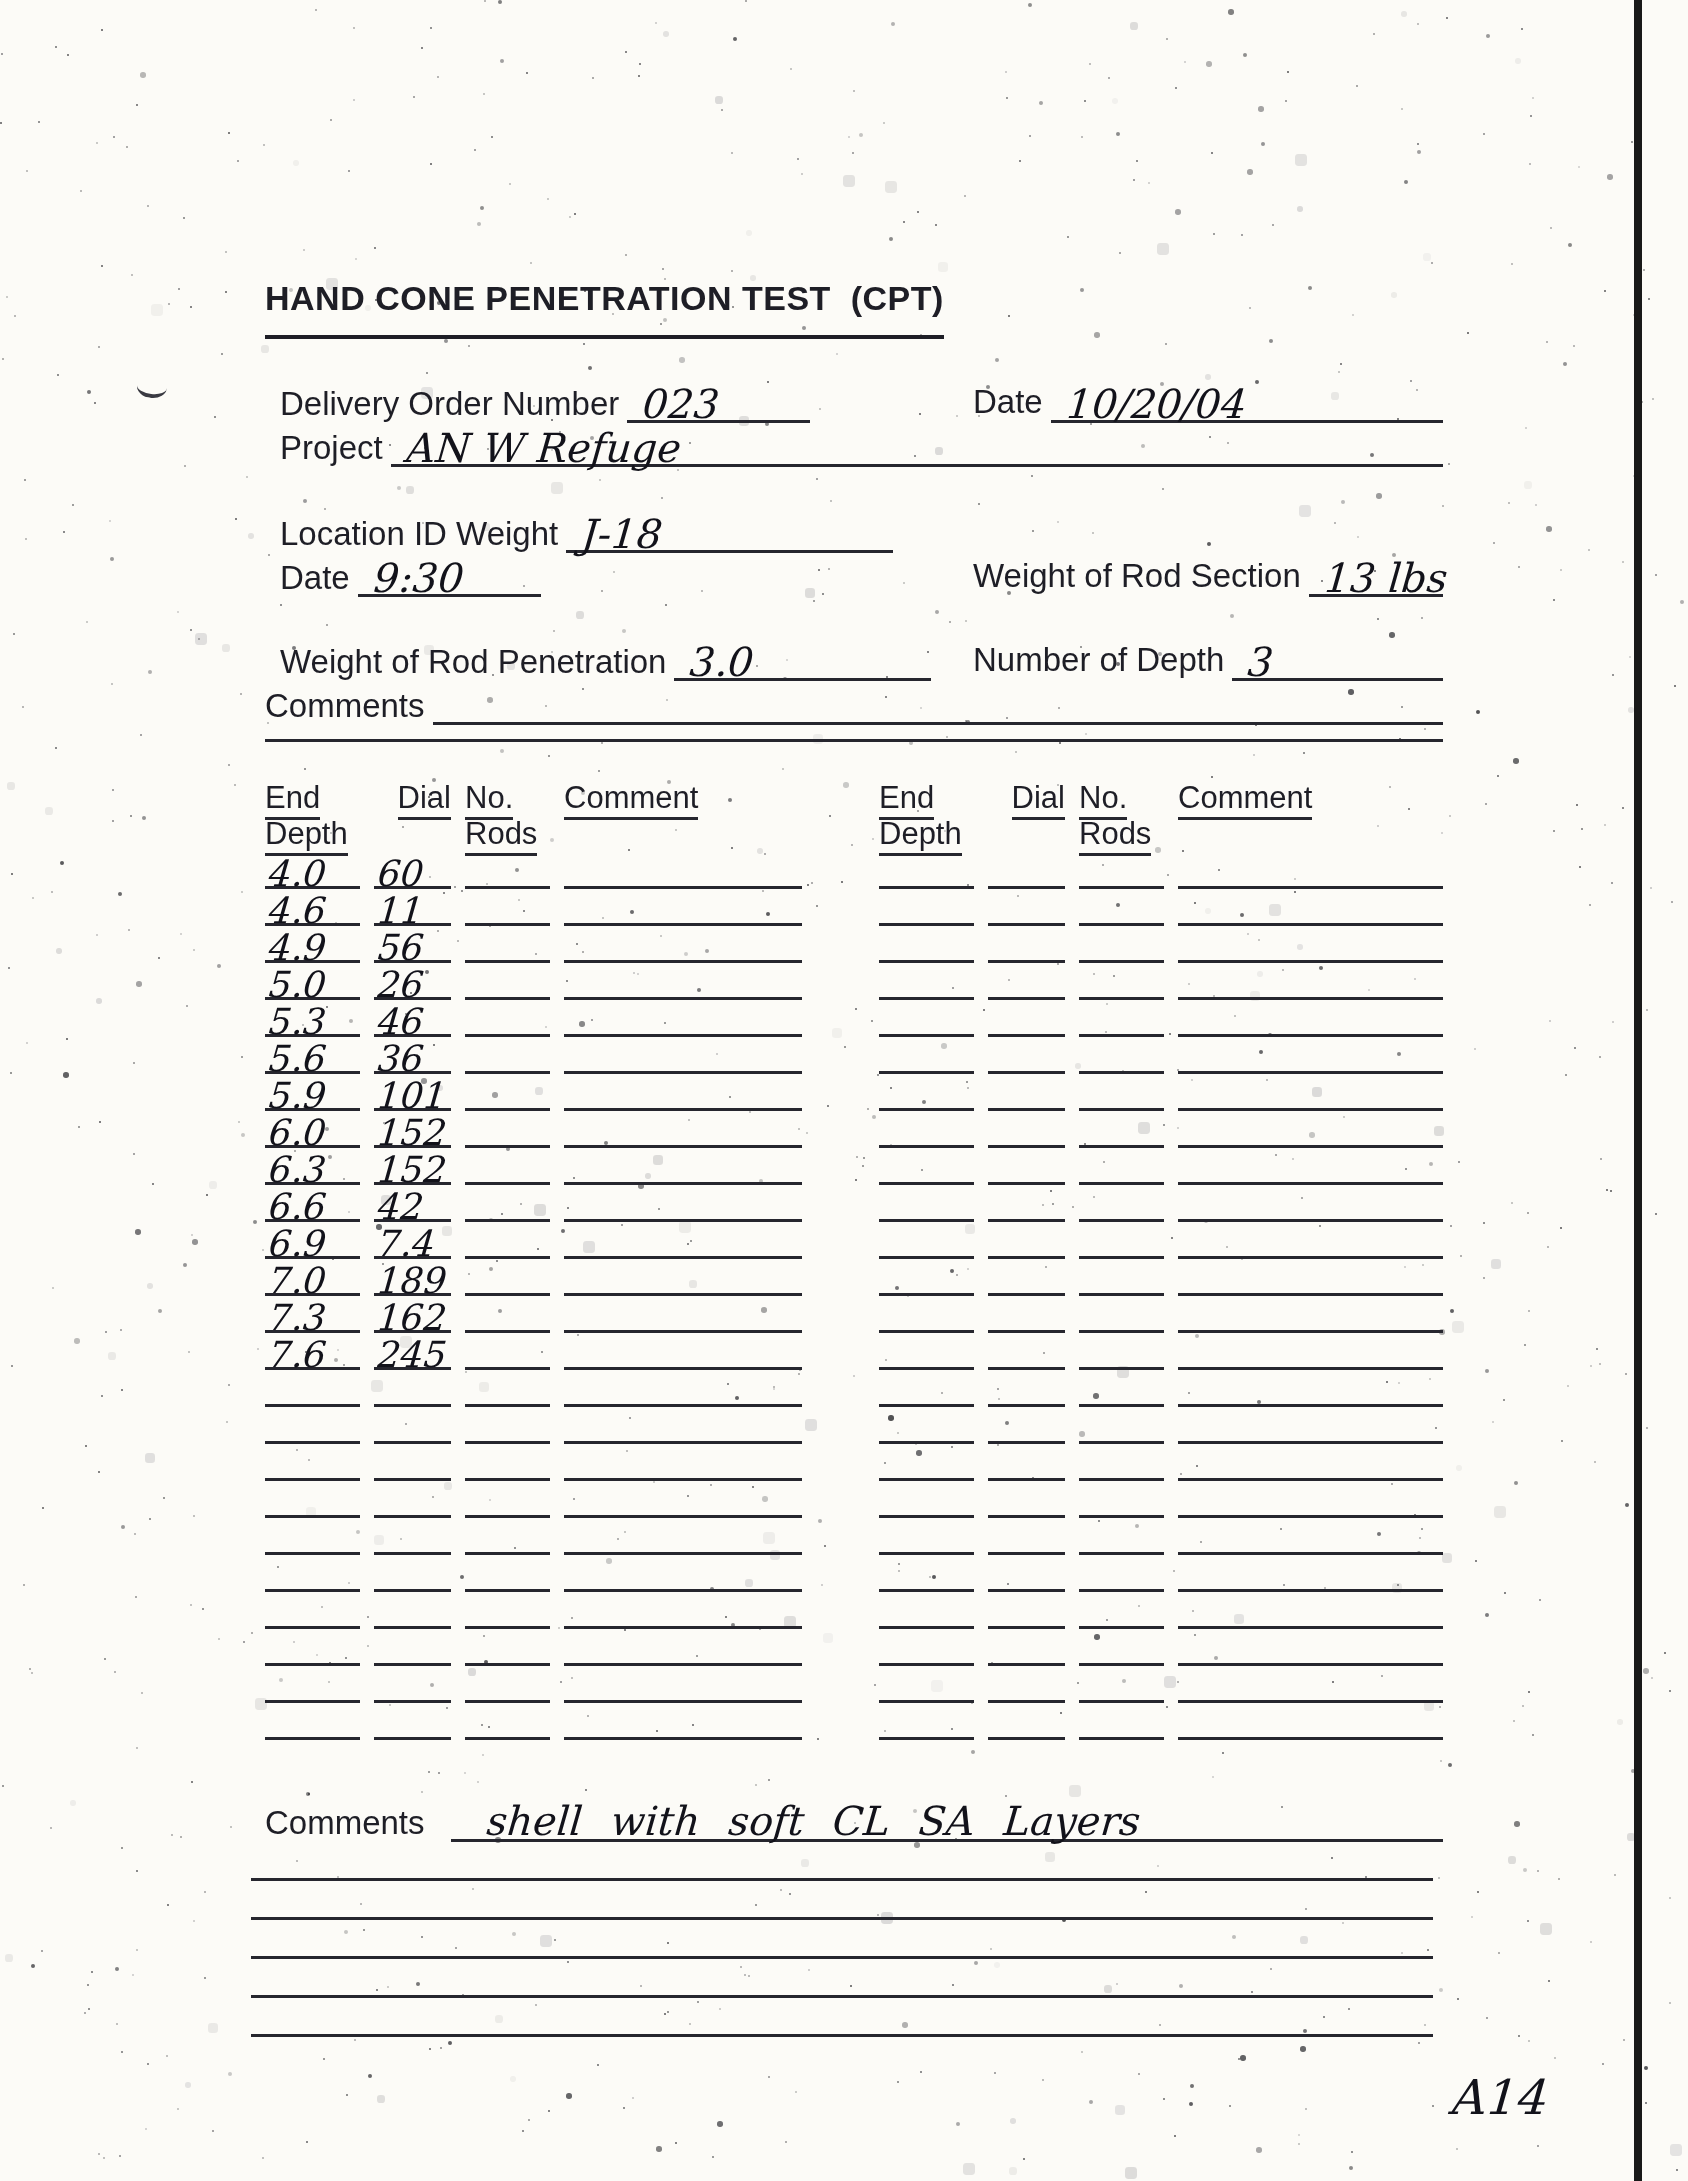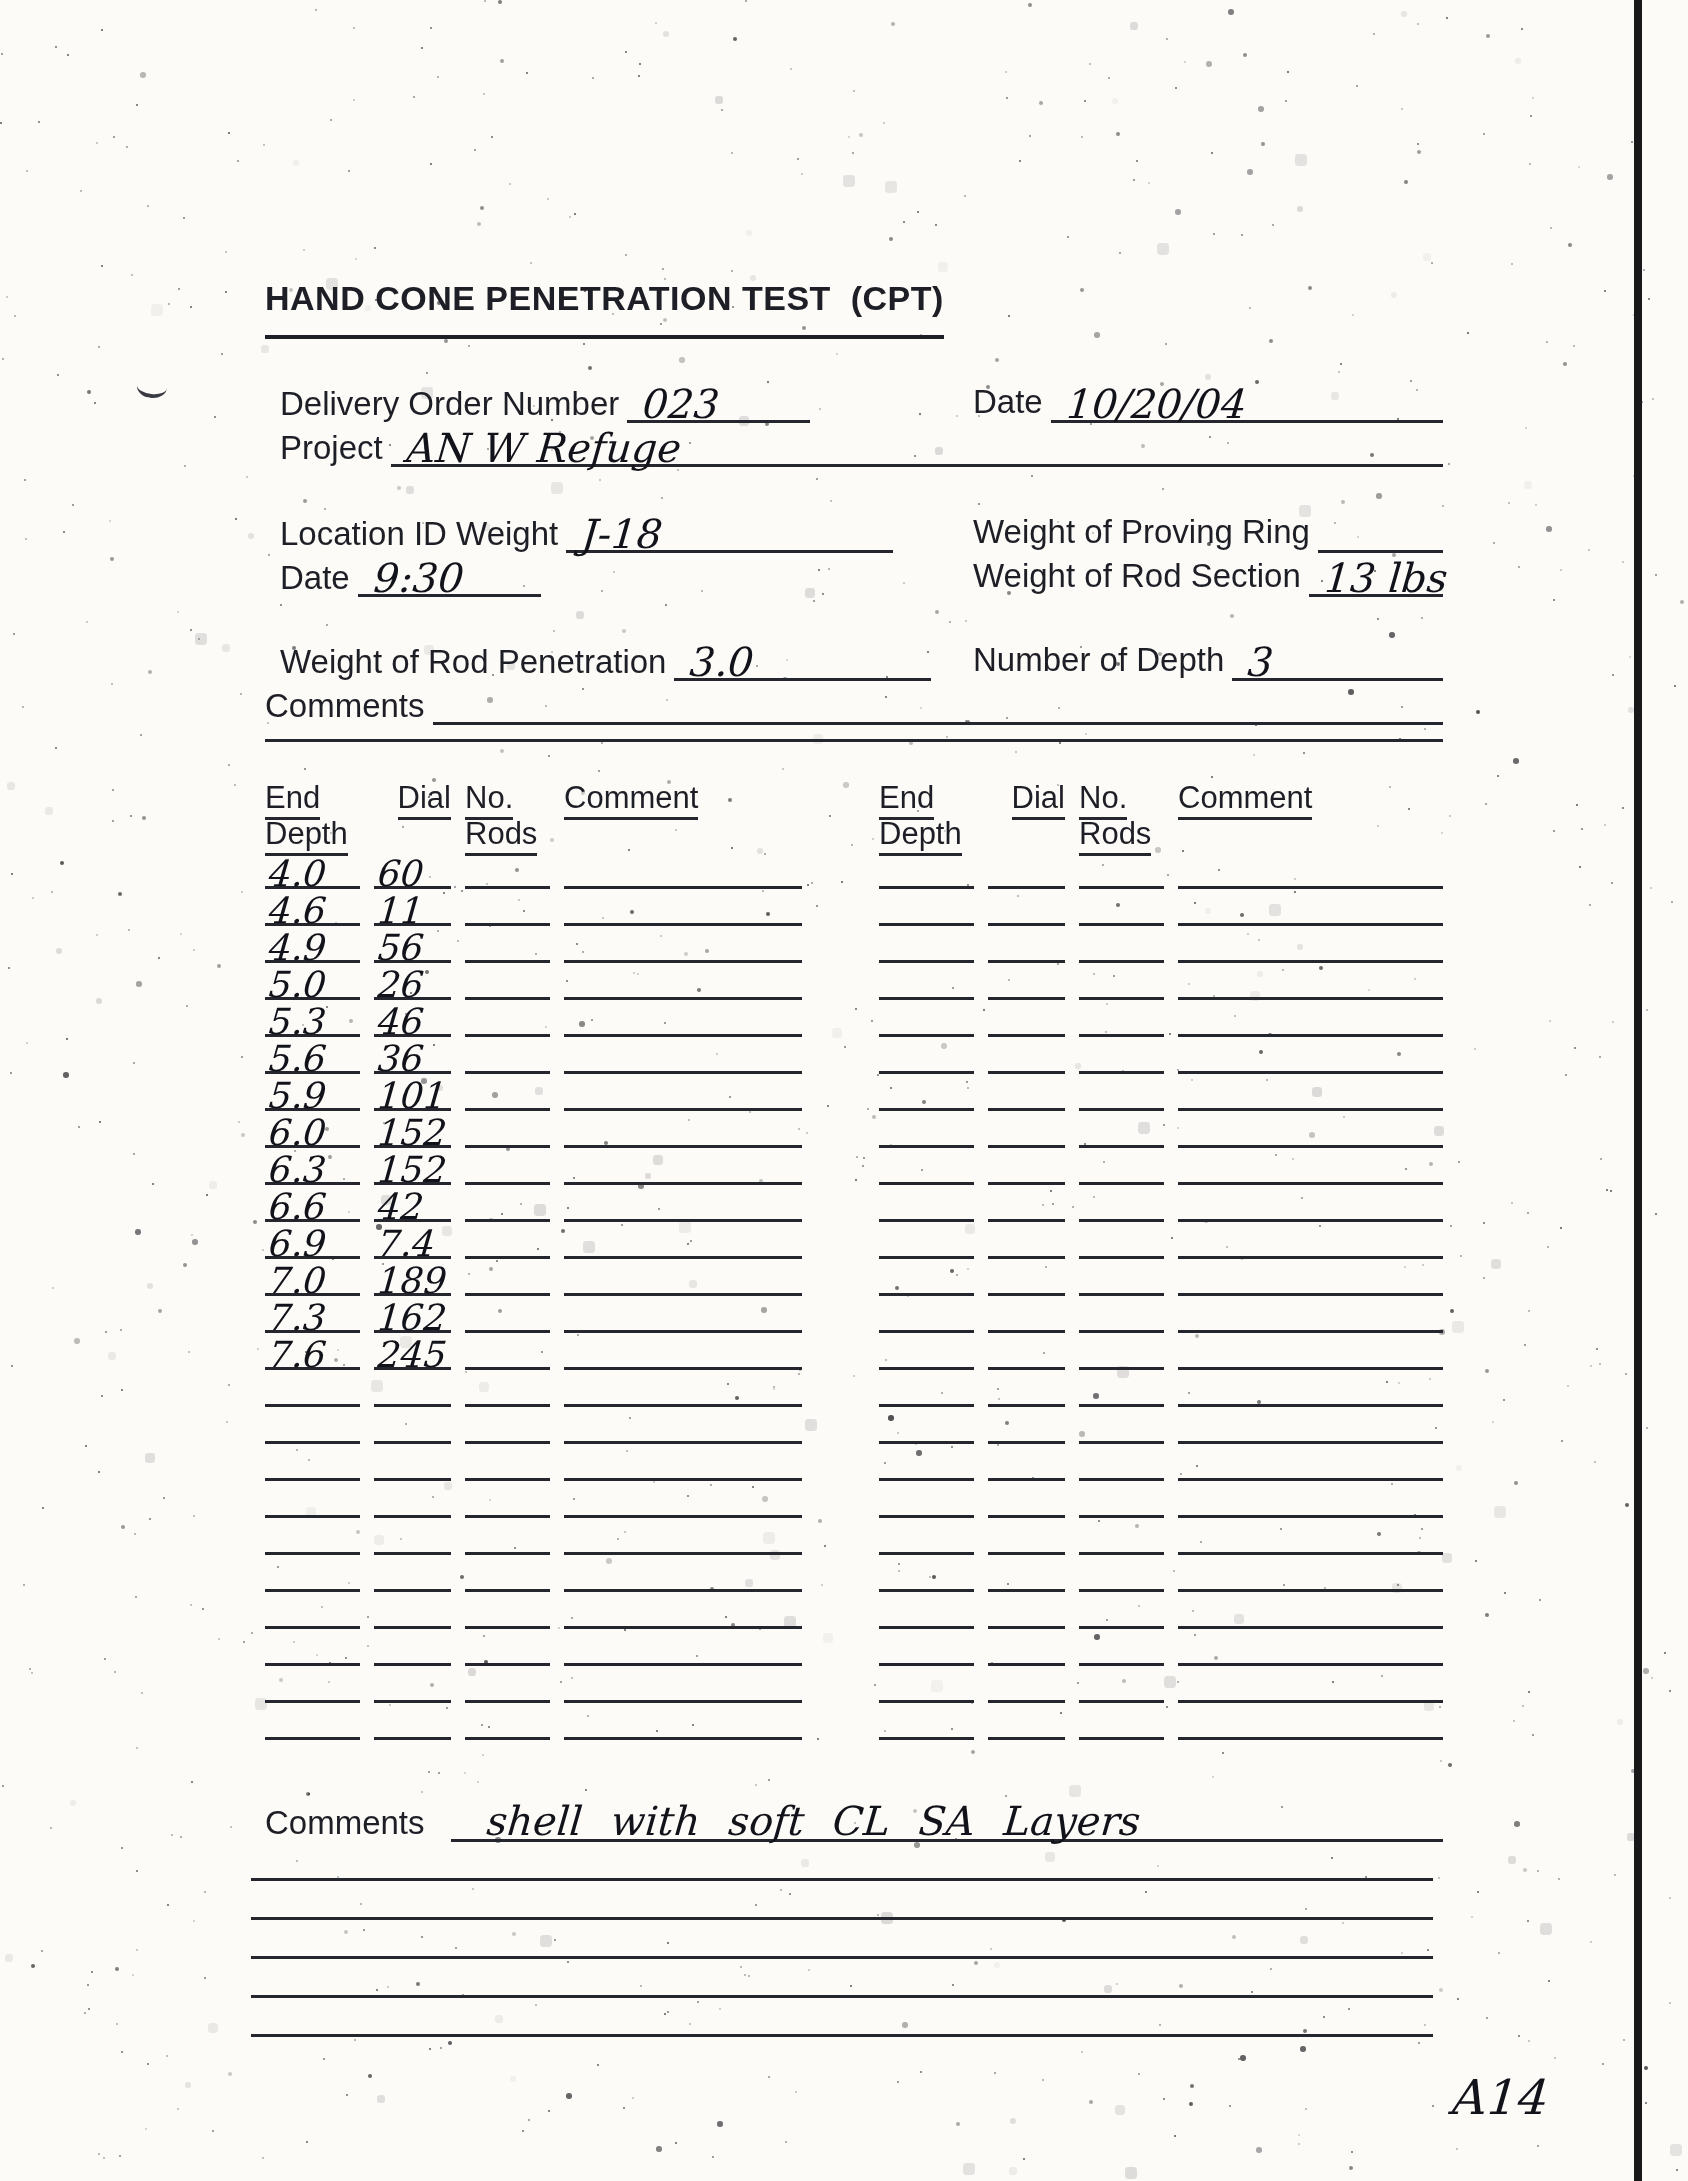--- a/index.html
+++ b/index.html
@@ -80,26 +80,20 @@
         </span>
     </div>
 
     <div class="frow">
       <div class="fl">
         <span class="lab">Location ID Weight</span>
         <span class="fill w330">
             <span class="hand">J-18</span>
           </span>
       </div>
-      <div class="fr">
-        <span class="lab">Weight of Proving Ring</span>
-        <span class="fill grow">
-            <span class="hand"></span>
-          </span>
-      </div>
     </div>
 
     <div class="frow mb-md">
       <div class="fl">
         <span class="lab">Date</span>
         <span class="fill w185">
             <span class="hand">9:30</span>
           </span>
       </div>
       <div class="fr">

